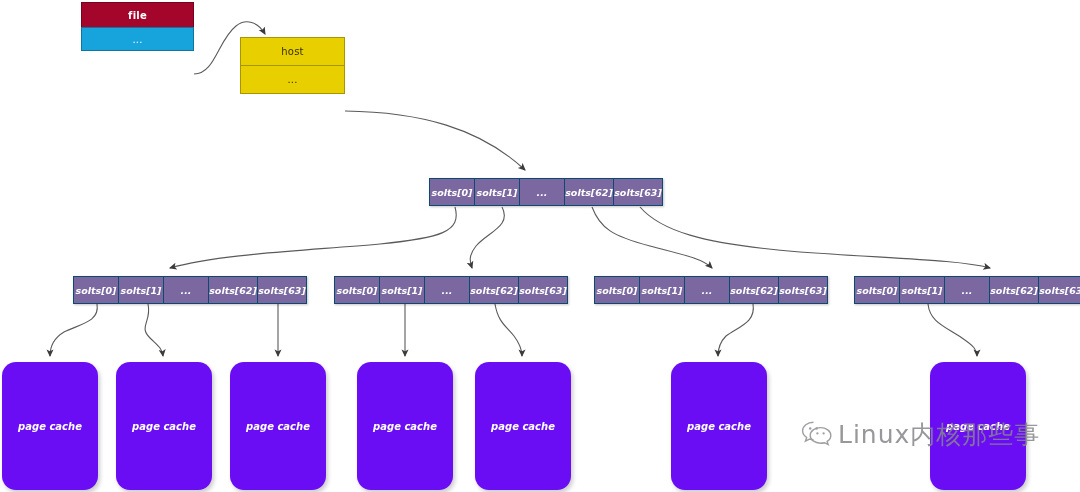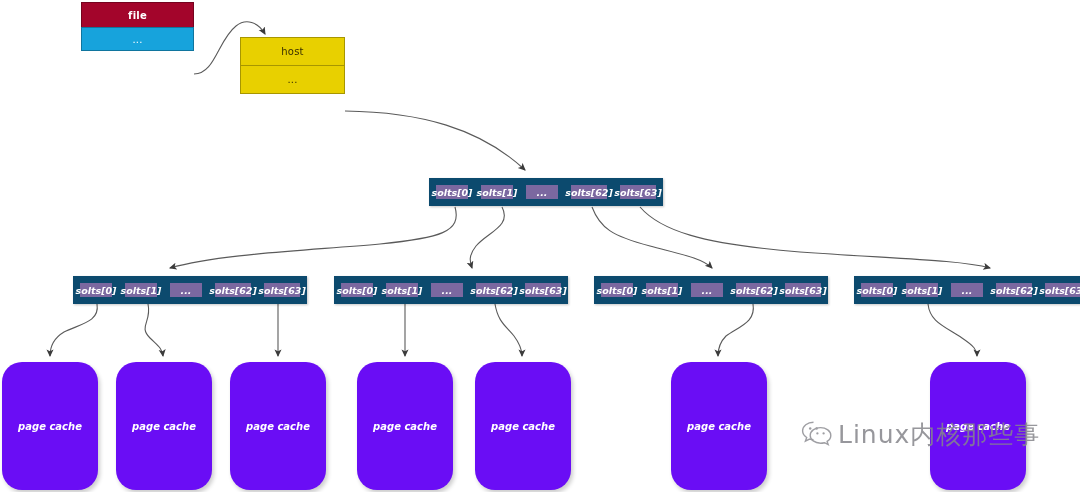--- a/index.html
+++ b/index.html
@@ -37,21 +37,21 @@
 
   
   .node{
     position:absolute;display:flex;
     box-sizing:border-box;
     filter:drop-shadow(1px 1px 1px rgba(0,0,0,.22));
   }
   .node .slot{
     box-sizing:border-box;
     background:#7B68A0;
-    border:7px solid #0c4a6e;
+    border:1px solid #0c4a6e;
     margin-left:-1px;
     height:28px;
     display:flex;align-items:center;justify-content:center;
     color:#ffffff;font-size:9.5px;font-style:italic;font-weight:bold;
     white-space:nowrap;
   }
   .node .slot:first-child{margin-left:0;}
   .node .slot.w0{width:46px;}
   .node .slot.w1{width:46px;}
   .node .slot.wdots{width:46px;}
@@ -63,21 +63,21 @@
   #node-l2-0{left:73px;top:276px;}
   #node-l2-1{left:334px;top:276px;}
   #node-l2-2{left:594px;top:276px;}
   #node-l2-3{left:854px;top:276px;}
 
   
   .pagecache{
     position:absolute;
     width:96px;height:128px;
     background:#6A0DF5;
-    border-radius:20px;
+    border-radius:14px;
     display:flex;align-items:center;justify-content:center;
     color:#ffffff;font-size:10px;font-style:italic;font-weight:bold;
     box-shadow:2px 3px 4px rgba(0,0,0,.20);
   }
   #pc-0{left:2px;top:362px;}
   #pc-1{left:116px;top:362px;}
   #pc-2{left:230px;top:362px;}
   #pc-3{left:357px;top:362px;}
   #pc-4{left:475px;top:362px;}
   #pc-5{left:671px;top:362px;}

